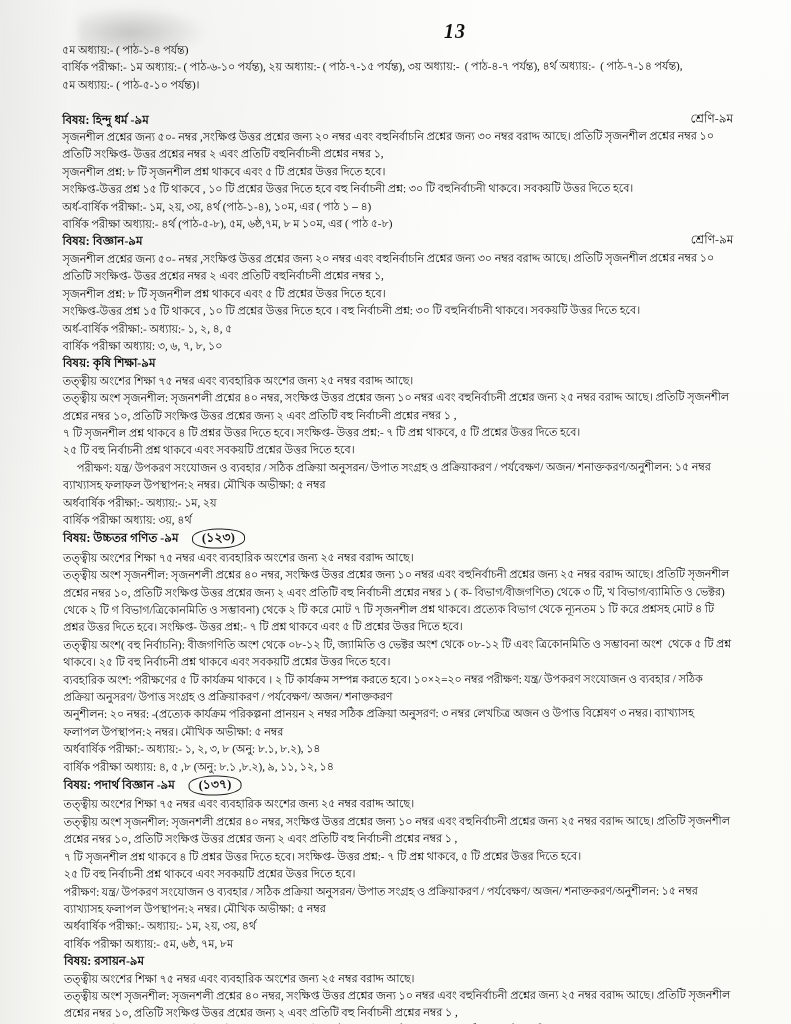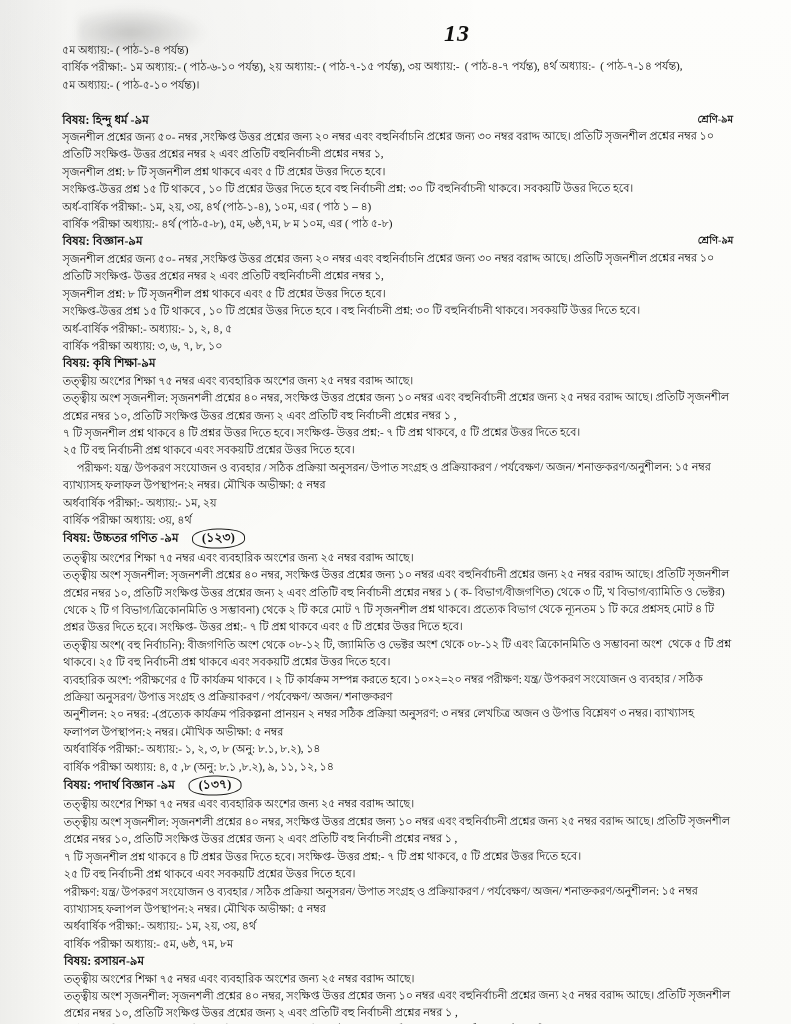--- a/index.html
+++ b/index.html
@@ -40,21 +40,21 @@
     top: 0px;
     width: 70px;
     height: 1024px;
     background: linear-gradient(90deg, rgba(0,0,0,0.05), rgba(0,0,0,0) 100%);
     pointer-events: none;
   }
   .page-number {
     position: absolute;
     left: 444px;
     top: 20px;
-    font-size: 24px;
+    font-size: 20px;
     font-style: italic;
     font-weight: bold;
     font-family: "Liberation Serif", serif;
     letter-spacing: 1px;
   }
   .body-text {
     position: absolute;
     left: 0;
     top: 42px;
     width: 791px;
@@ -73,21 +73,21 @@
   .rowflex {
     display: flex;
     justify-content: space-between;
     padding-left: 62px;
     padding-right: 58px;
     font-size: 11.8px;
     line-height: 17.4px;
     font-weight: bold;
     white-space: pre;
   }
-  .rowflex .right { font-weight: bold; font-size: 10px; }
+  .rowflex .right { font-weight: normal; font-size: 12px; }
   .circled {
     display: inline-block;
     border: 1.4px solid #1a1a18;
     border-radius: 48%/42%;
     padding: 0px 9px 1px 9px;
     margin-left: 14px;
     font-size: 12.5px;
     font-weight: bold;
     transform: rotate(-1.2deg);
   }

